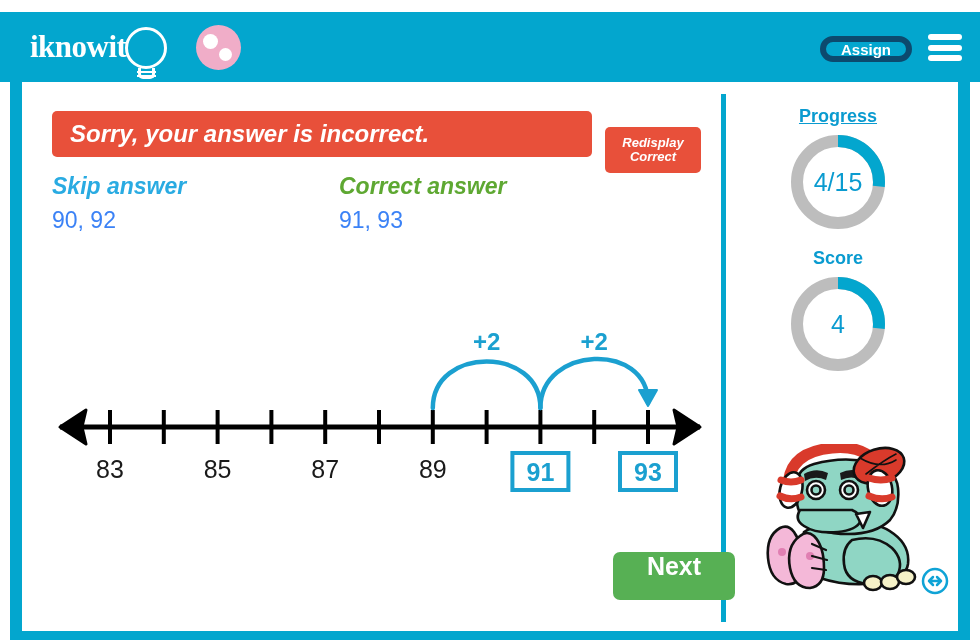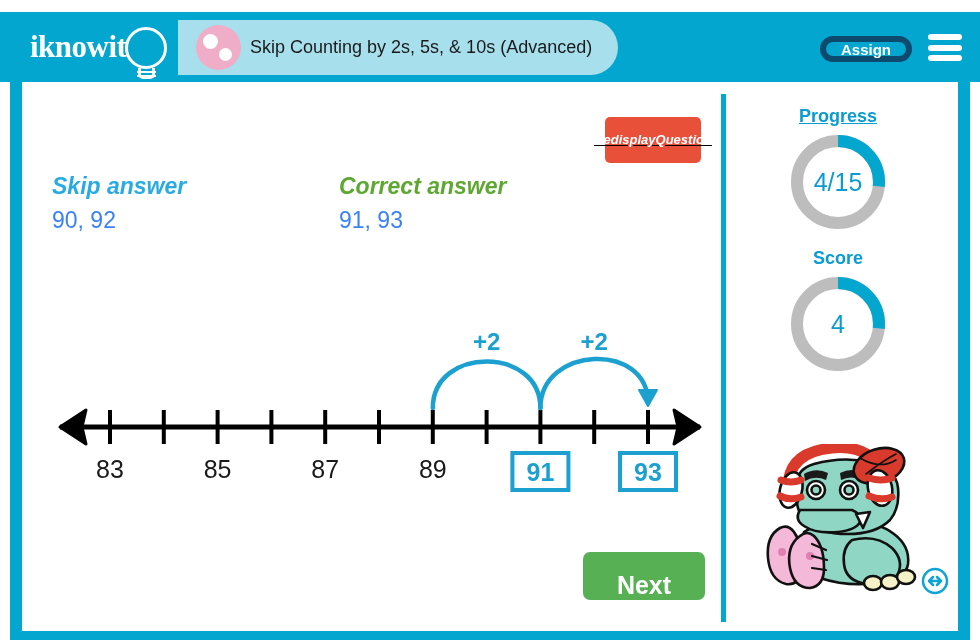--- a/index.html
+++ b/index.html
@@ -167,29 +167,28 @@
   }
   .banner-text {
     color: #ffffff;
     font-size: 24px;
     font-weight: bold;
     font-style: italic;
     white-space: nowrap;
   }
   .redisplay-btn {
     position: absolute;
-    left: 605px; top: 105px;
+    left: 605px; top: 115px;
     width: 96px; height: 46px;
     background: #E8503A;
     border-radius: 5px;
-    display: flex; flex-direction: row;
+    display: flex; flex-direction: column;
     align-items: center; justify-content: center;
     cursor: pointer;
     line-height: 1.05;
-    text-decoration: underline;
   }
   .redisplay-btn span {
     color: #ffffff;
     font-size: 13px;
     font-weight: bold;
     font-style: italic;
     display: block;
   }
 
   
@@ -239,25 +238,25 @@
     position: absolute;
     left: 155px; top: 489px;
     font-size: 23px;
     font-weight: bold;
     color: #0A9BD0;
     white-space: nowrap;
   }
 
   .next-btn {
     position: absolute;
-    left: 583px; top: 540px;
+    left: 613px; top: 540px;
     width: 122px; height: 48px;
     background: #57B054;
     border-radius: 7px;
-    display: flex; align-items: flex-end; justify-content: center;
+    display: flex; align-items: flex-start; justify-content: center;
     cursor: pointer;
   }
   .next-btn span {
     color: #ffffff;
     font-size: 25px;
     font-weight: bold;
   }
 
   
   .gauge-label {
@@ -294,47 +293,47 @@
   <div class="header">
 
     <div class="logo">
       <div class="logo-text">iknowit</div>
       <div class="bulb"></div>
       <div class="bulb-line" style="top:51px"></div>
       <div class="bulb-line" style="top:55px"></div>
       <div class="bulb-base"></div>
     </div>
 
-    <div class="title-pill">
-      <span class="title-text">Skip Counting by 2s, 5s, &amp; 10s (Advanced)</span>
-    </div>
     <div class="title-dots"></div>
 
     <div class="assign-btn">
       <span>Assign</span>
     </div>
 
     <div class="hamburger">
       <span></span>
       <span></span>
       <span></span>
     </div>
   </div>
 
   <div class="frame-left"></div>
   <div class="frame-right"></div>
   <div class="frame-bottom"></div>
 
   <div class="page"></div>
   <div class="divider"></div>
 
+  <div class="banner">
+    <span class="banner-text">Sorry, your answer is incorrect.</span>
+  </div>
 
   <div class="redisplay-btn">
     <span>Redisplay</span>
-    <span>Question</span>
+    <span>Correct</span>
   </div>
 
   <div class="ans-head your-head">Skip answer</div>
   <div class="ans-val  your-val">90, 92</div>
   <div class="ans-head correct-head">Correct answer</div>
   <div class="ans-val  correct-val">91, 93</div>
 
 
   <svg class="numline" viewBox="0 0 660 175">
     <g id="numline-group">

